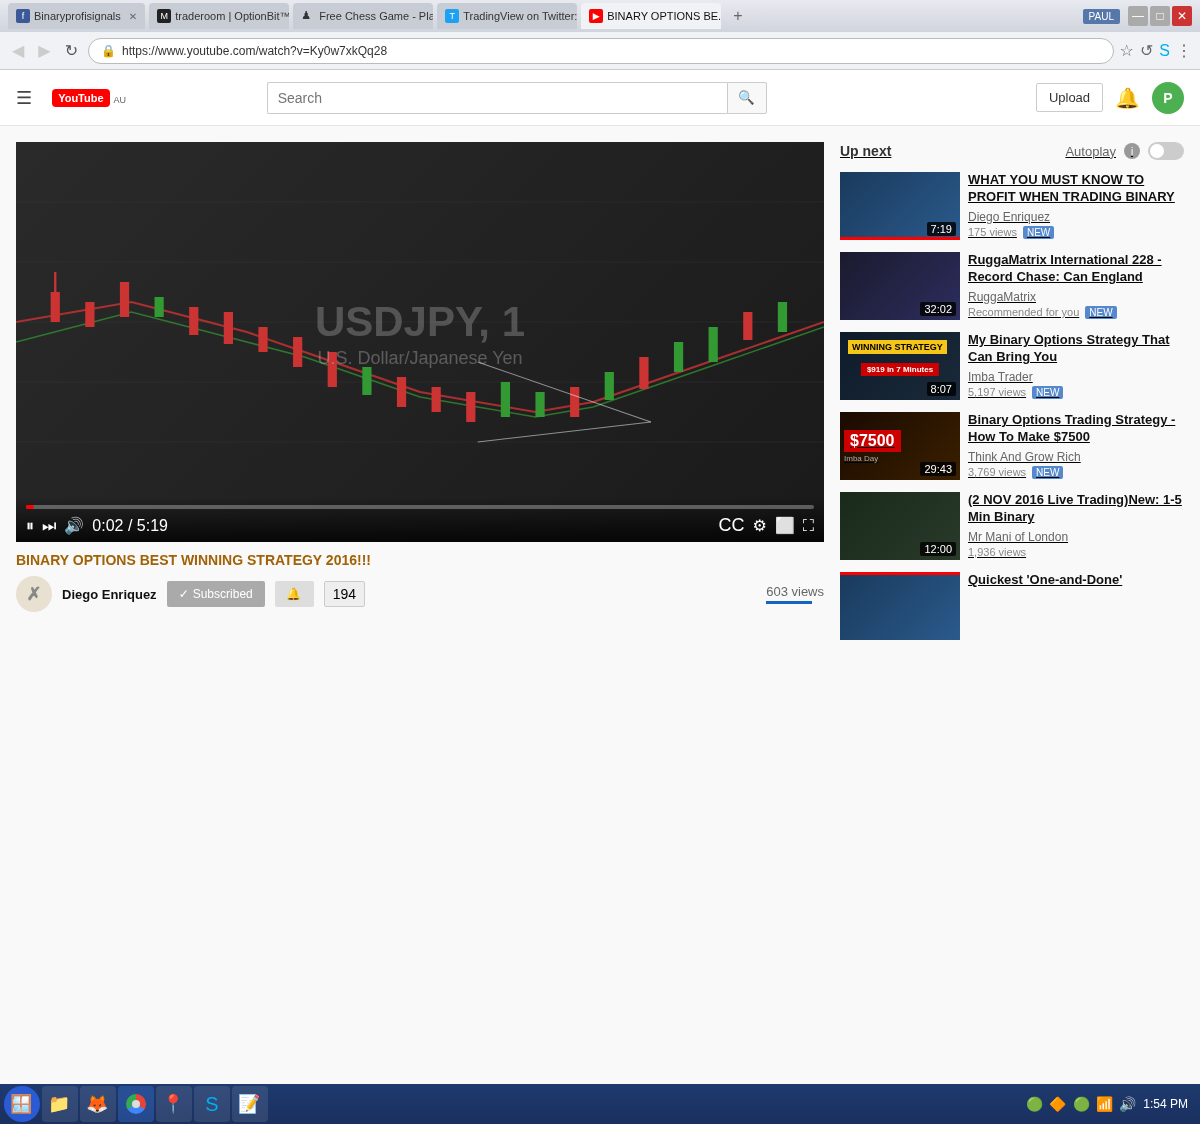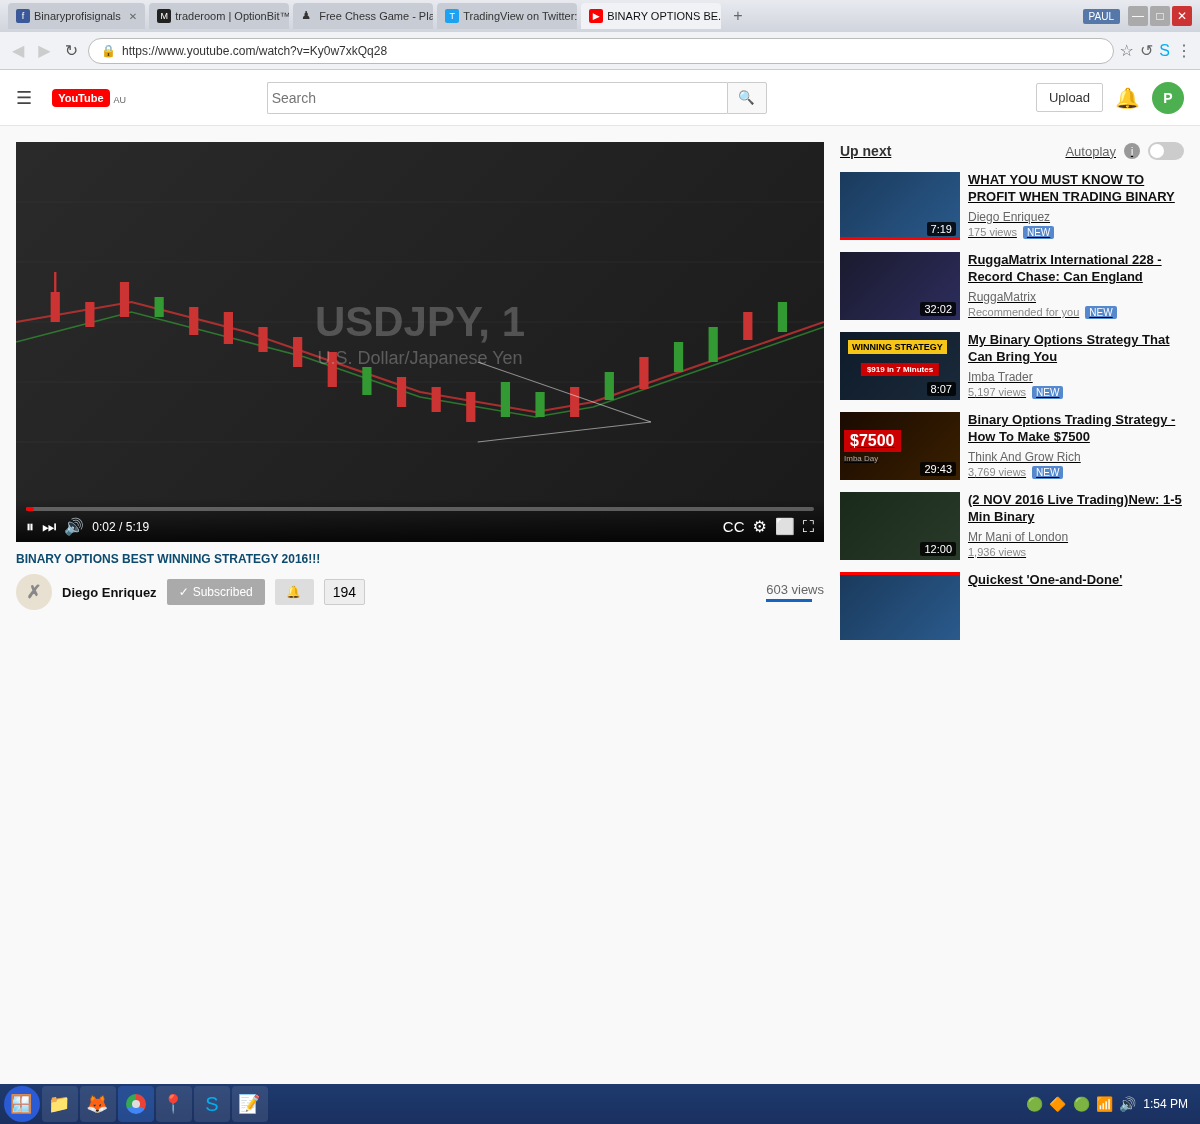--- a/index.html
+++ b/index.html
@@ -146,21 +146,21 @@
       flex: 1;
       display: flex;
       max-width: 500px;
       margin: 0 auto;
     }
     .yt-search-input {
       flex: 1;
       height: 32px;
       border: 1px solid #ccc;
       border-right: none;
-      padding: 0 4px;
+      padding: 0 10px;
       font-size: 14px;
       outline: none;
       border-radius: 2px 0 0 2px;
     }
     .yt-search-btn {
       background: #f8f8f8;
       border: 1px solid #ccc;
       width: 40px;
       height: 32px;
       cursor: pointer;
@@ -275,32 +275,32 @@
       height: 100%;
       background: #ff0000;
       border-radius: 2px;
     }
     .controls-row {
       display: flex;
       align-items: center;
       gap: 8px;
     }
     .ctrl-btn { color: white; font-size: 16px; cursor: pointer; background: none; border: none; padding: 0; }
-    .time-display { color: white; font-size: 12px; text-align: center; }
+    .time-display { color: white; font-size: 16px; text-align: center; }
     .ctrl-spacer { flex: 1; }
     .ctrl-right { display: flex; gap: 8px; align-items: center; }
 
     
     .video-info {
       padding: 10px 0;
     }
     .video-title {
-      font-size: 12px;
+      font-size: 14px;
       font-weight: 600;
-      color: #0c4a6e;
+      color: #a16207;
       margin-bottom: 8px;
     }
     .channel-row {
       display: flex;
       align-items: center;
       gap: 10px;
     }
     .channel-logo {
       width: 36px; height: 36px;
       border-radius: 50%;
@@ -601,21 +601,21 @@
             </div>
             <div class="controls-row">
               <button class="ctrl-btn">⏸</button>
               <button class="ctrl-btn">⏭</button>
               <button class="ctrl-btn">🔊</button>
               <span class="time-display">
                 <span>0:02</span> / <span>5:19</span>
               </span>
               <span class="ctrl-spacer"></span>
               <div class="ctrl-right">
-                <button class="ctrl-btn" style="font-size:15px;">CC</button>
+                <button class="ctrl-btn" style="font-size:18px;">CC</button>
                 <button class="ctrl-btn">⚙</button>
                 <button class="ctrl-btn">⬜</button>
                 <button class="ctrl-btn">⛶</button>
               </div>
             </div>
           </div>
         </div>
       </div>
 
       <div class="video-info">

